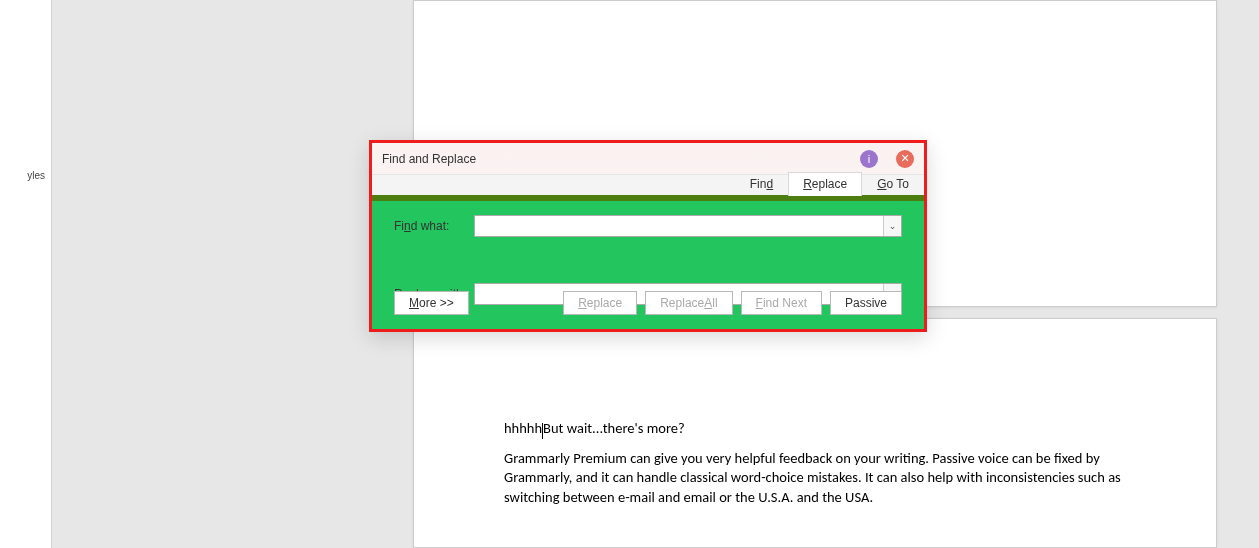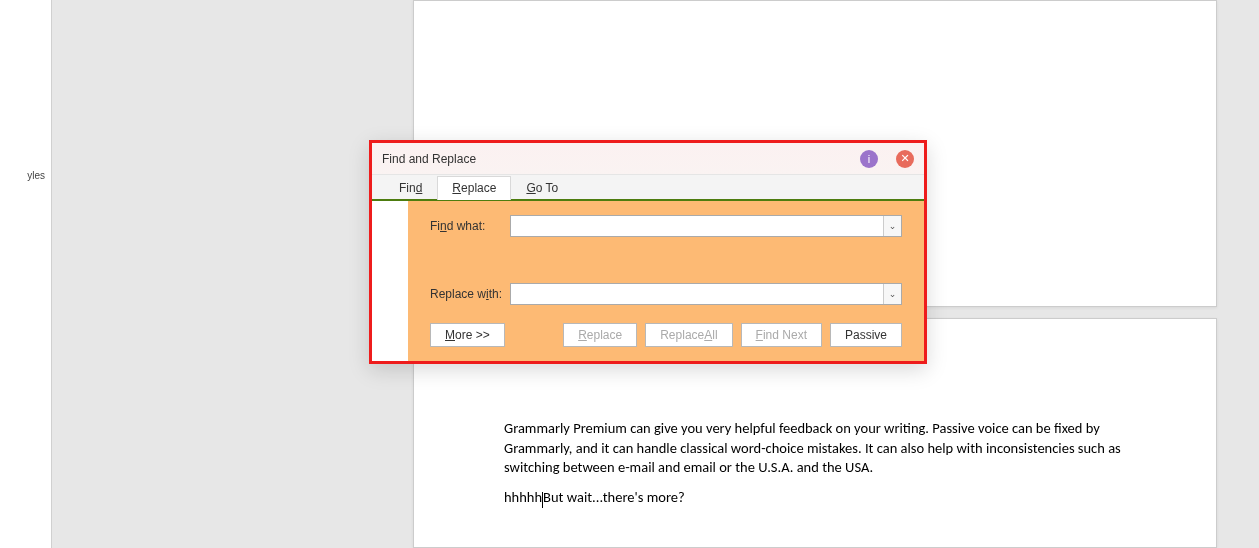--- a/index.html
+++ b/index.html
@@ -56,21 +56,21 @@
     border-left: 1px solid #000;
     height: 16px;
     vertical-align: text-bottom;
     position: relative;
     top: 2px;
   }
 
   .dialog-wrap {
     position: absolute;
     left: 369px; top: 140px;
-    width: 558px; height: 224px;
+    width: 558px; height: 192px;
     border: 3px solid #ee1c1c;
     background: #fff;
     box-shadow: 0 6px 20px rgba(0,0,0,0.15);
   }
   .titlebar {
     height: 32px;
     background: linear-gradient(#fbf1f1, #faf3f2);
     border-bottom: 1px solid #e5e5e5;
     display: flex;
     align-items: center;
@@ -85,46 +85,46 @@
     font-size: 11px;
     color: #fff;
   }
   .help-icon { background: #9b74cb; }
   .close-icon { background: #e86b5c; }
 
   .tabrow {
     display: flex;
     height: 26px;
     background: #f4f4f4;
-    border-bottom: 2px solid #4d7c0f;
+    border-bottom: 6px solid #4d7c0f;
     padding-left: 12px;
     align-items: flex-end;
+    justify-content: flex-end;
   }
   .tab {
     padding: 4px 14px 5px 14px;
     font-size: 12px;
     color: #333;
     border: 1px solid transparent;
     border-bottom: none;
     cursor: default;
     position: relative;
     top: 1px;
   }
   .tab.active {
     background: #fff;
     border-color: #d9d9d9;
   }
   .tab .ul { text-decoration: underline; }
 
   .dialog-body {
     padding: 14px 22px 10px 22px;
-    background: #fdba74;
+    background: #22c55e;
     height: calc(100% - 32px - 26px);
     position: relative;
-    margin-left: 36px;
   }
   .field-row {
     display: flex;
     align-items: center;
     margin-bottom: 46px;
   }
   .field-row.withrow { margin-bottom: 10px; }
   .field-label {
     width: 80px;
     font-size: 12px;
@@ -182,24 +182,24 @@
 </head>
 <body>
 
 <div class="left-panel">
   <div class="partial">yles</div>
 </div>
 
 <div class="doc-page-top"></div>
 
 <div class="doc-page-bottom">
-  <div class="doc-para">Grammarly Premium can give you very helpful feedback on your writing. Passive voice can be fixed by Grammarly, and it can handle classical word-choice mistakes. It can also help with inconsistencies such as switching between e-mail and email or the U.S.A. and the USA.</div>
   <div class="doc-para">
     <span>hhhhh</span><span class="cursor"></span><span>But wait...there's more?</span>
   </div>
+  <div class="doc-para">Grammarly Premium can give you very helpful feedback on your writing. Passive voice can be fixed by Grammarly, and it can handle classical word-choice mistakes. It can also help with inconsistencies such as switching between e-mail and email or the U.S.A. and the USA.</div>
 </div>
 
 <div class="dialog-wrap">
   <div class="titlebar">
     <div class="title">Find and Replace</div>
     <div class="icon-btn help-icon">
         <span>i</span>
       </div>
     <div class="icon-btn close-icon">
         <span>✕</span>

